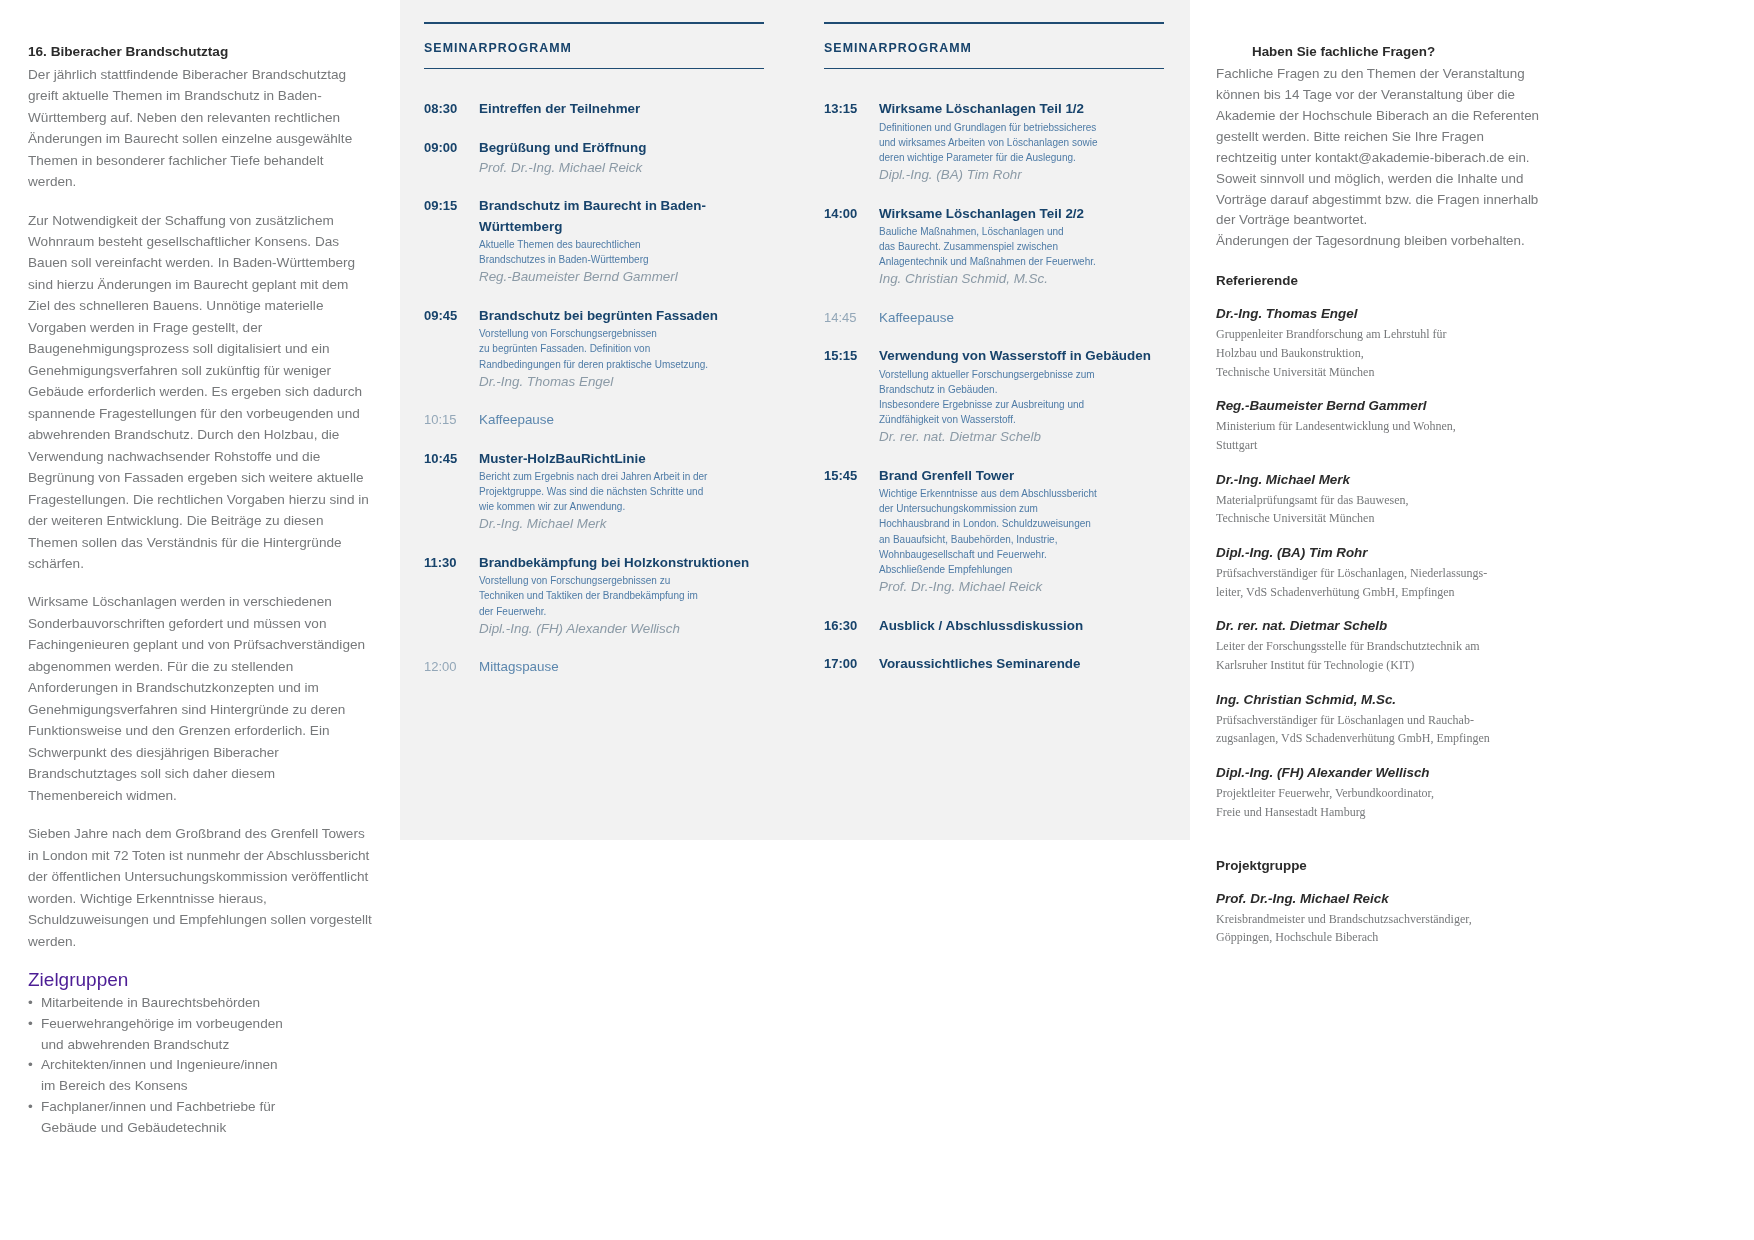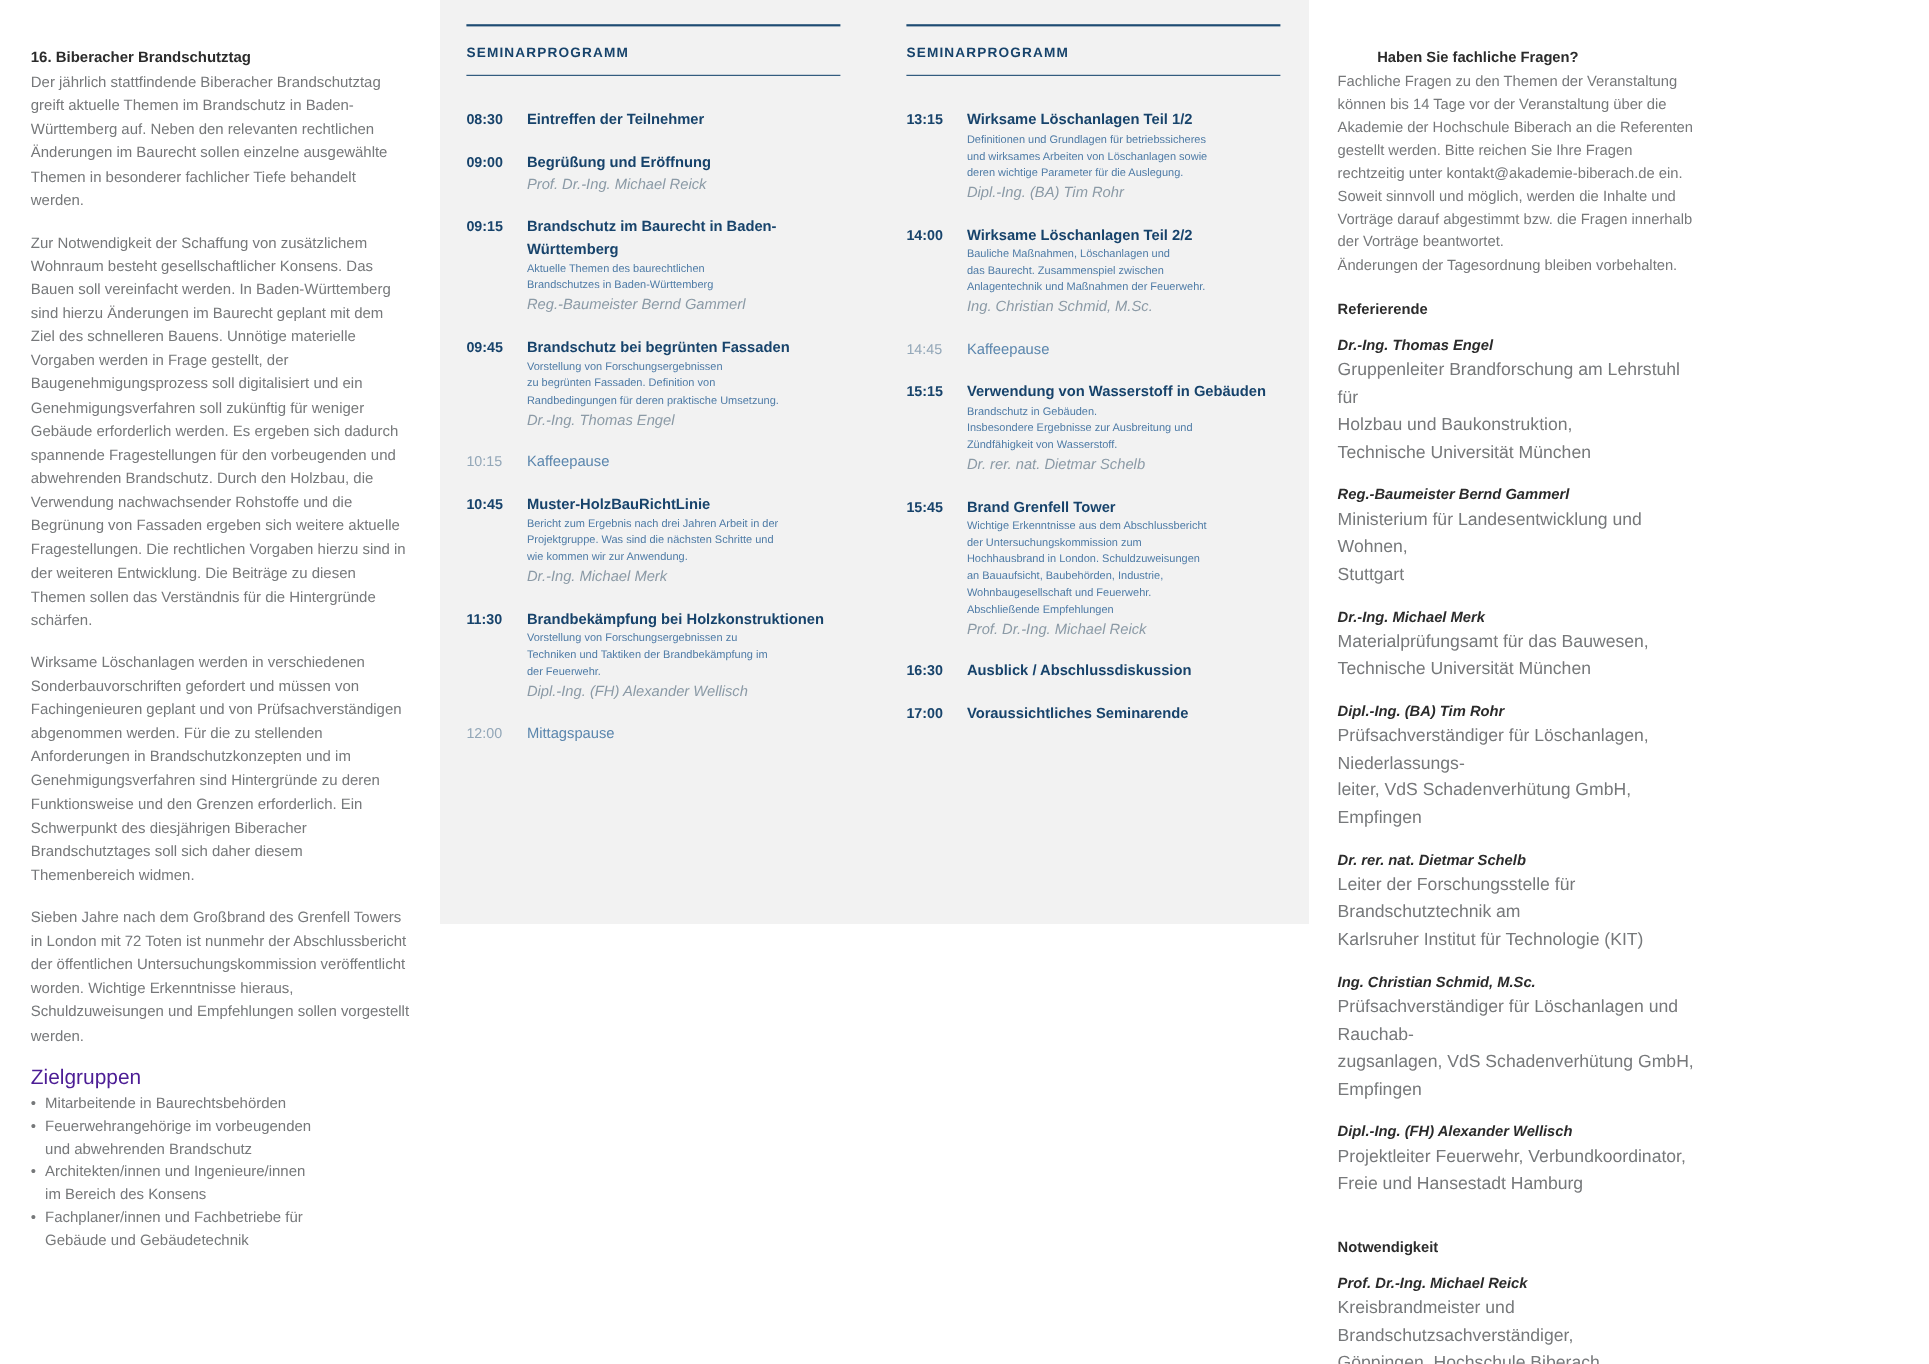--- a/index.html
+++ b/index.html
@@ -70,21 +70,21 @@
   }
   .block-gap{height:19px;}
   .sec-head{
     font-size:13.4px;font-weight:bold;color:#2b2b2b;margin:0 0 13px 0;line-height:1.5;
   }
   .person{margin-bottom:15px;}
   .person .pname{
     font-size:13.4px;font-weight:bold;font-style:italic;color:#2b2b2b;line-height:1.56;
   }
   .person .prole{
-    font-size:16px;color:#76787a;line-height:1.56;
+    font-size:12px;color:#76787a;line-height:1.56;font-family:Liberation Serif, serif;
   }
 </style>
 </head>
 <body>
 
 <div class="page">
 
   <div class="panel"></div>
 
   <div class="col-intro">
@@ -218,20 +218,21 @@
         <div class="slot break">
           <div class="time">14:45</div>
           <div class="body">
             <div class="head">Kaffeepause</div>
           </div>
         </div>
         <div class="slot">
           <div class="time">15:15</div>
           <div class="body">
             <div class="head">Verwendung von Wasserstoff in Gebäuden</div>
+            <div class="desc">Vorstellung aktueller Forschungsergebnisse zum</div>
             <div class="desc">Brandschutz in Gebäuden.</div>
             <div class="desc">Insbesondere Ergebnisse zur Ausbreitung und</div>
             <div class="desc">Zündfähigkeit von Wasserstoff.</div>
             <div class="speaker">Dr. rer. nat. Dietmar Schelb</div>
           </div>
         </div>
         <div class="slot">
           <div class="time">15:45</div>
           <div class="body">
             <div class="head">Brand Grenfell Tower</div>
@@ -299,21 +300,21 @@
           <div class="prole">zugsanlagen, VdS Schadenverhütung GmbH, Empfingen</div>
         </div>
         <div class="person">
           <div class="pname">Dipl.-Ing. (FH) Alexander Wellisch</div>
           <div class="prole">Projektleiter Feuerwehr, Verbundkoordinator,</div>
           <div class="prole">Freie und Hansestadt Hamburg</div>
         </div>
       </div>
 
     <div class="block-gap"></div>
-    <div class="sec-head">Notwendigkeit</div>
+    <div class="sec-head">Projektgruppe</div>
     <div id="leadership-list">
         <div class="person">
           <div class="pname">Prof. Dr.-Ing. Michael Reick</div>
           <div class="prole">Kreisbrandmeister und Brandschutzsachverständiger,</div>
           <div class="prole">Göppingen, Hochschule Biberach</div>
         </div>
       </div>
   </div>
 
 </div>

